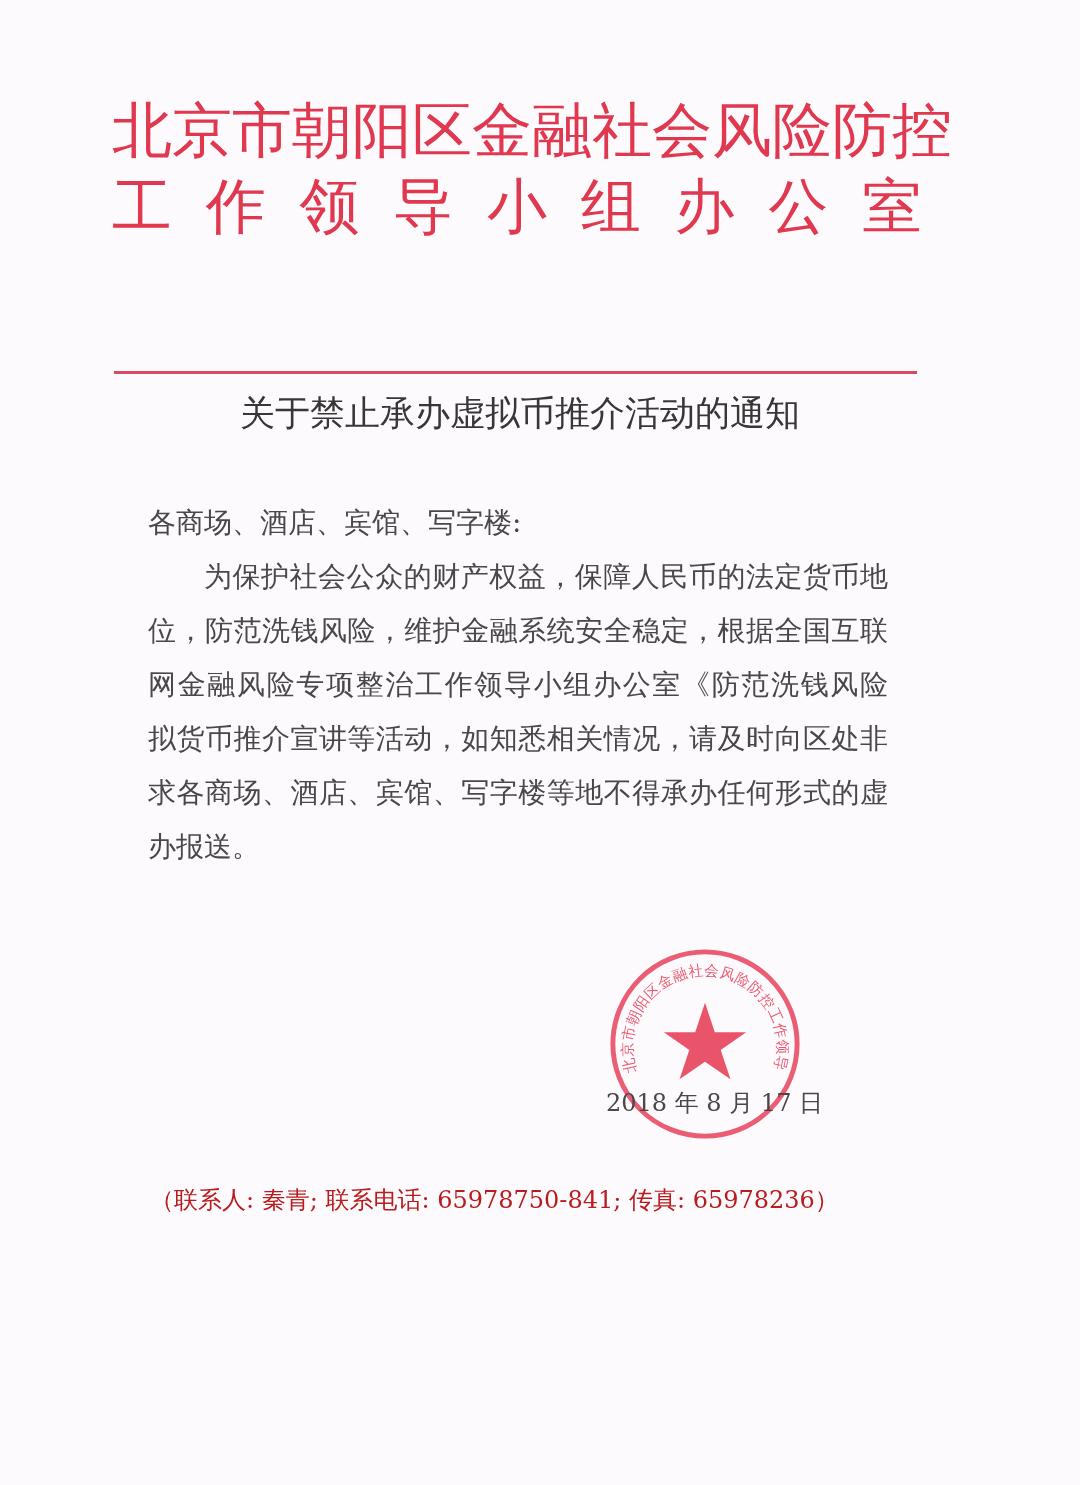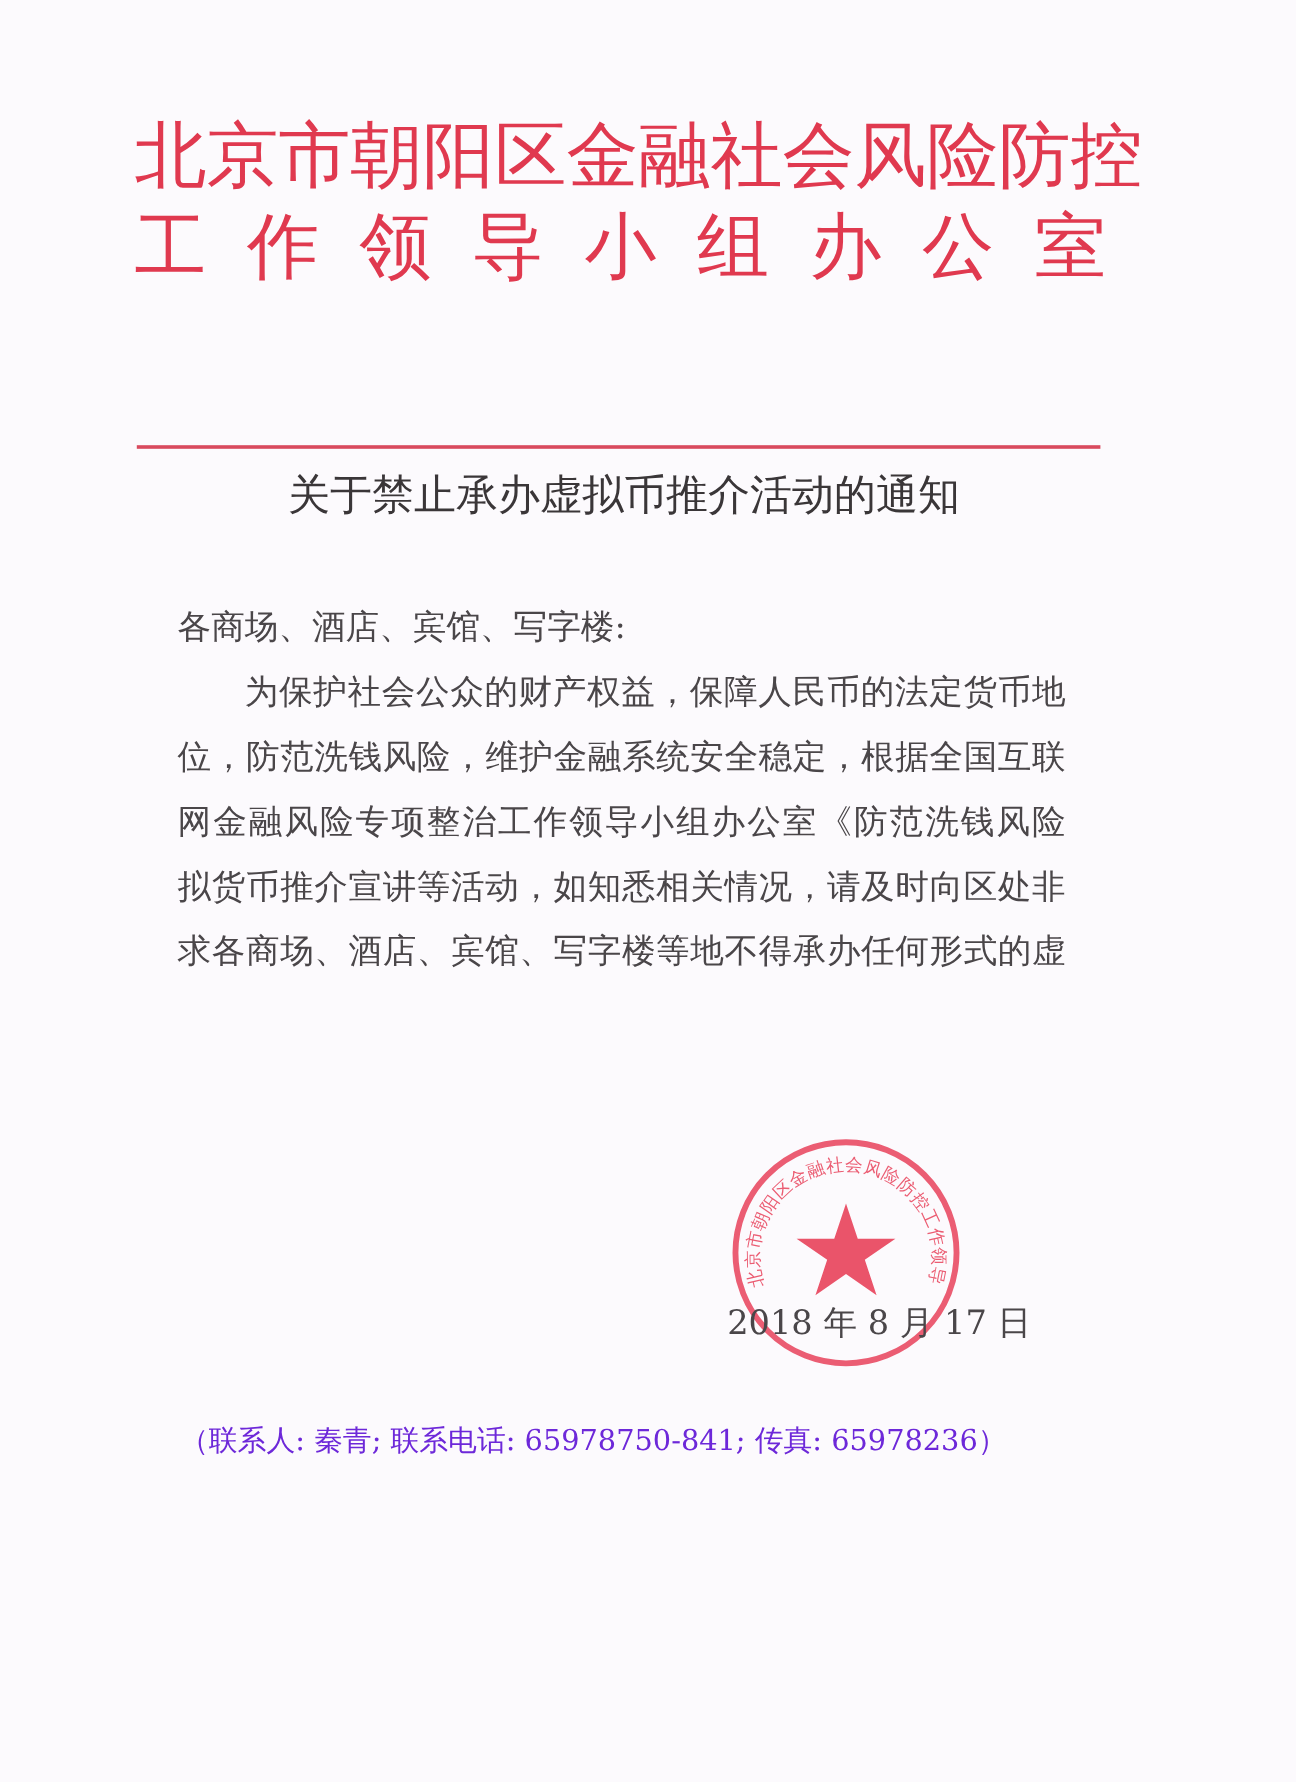--- a/index.html
+++ b/index.html
@@ -100,33 +100,33 @@
       left: 607px;
       top: 946px;
       width: 196px;
       height: 196px;
     }
     .date {
       position: absolute;
       left: 606px;
       top: 1078px;
       font-family: "DejaVu Serif", "Liberation Serif", serif;
-      font-size: 28px;
+      font-size: 24px;
       line-height: 50px;
       color: #4a4649;
       white-space: nowrap;
     }
     .contact {
       position: absolute;
       left: 150px;
       top: 1177px;
       font-family: "DejaVu Serif", "Liberation Serif", serif;
       font-size: 24px;
       line-height: 46px;
-      color: #6d28d9;
+      color: #b91c1c;
       white-space: nowrap;
     }
   </style>
 </head>
 <body>
 
 <div class="page">
 
   <div class="masthead line1">
     <span class="ch">北</span>
@@ -162,20 +162,21 @@
   <div class="doc-title">关于禁止承办虚拟币推介活动的通知</div>
 
   <div class="body-text salutation">各商场、酒店、宾馆、写字楼:</div>
 
   <div class="body-text para">
     <span class="line indent">为保护社会公众的财产权益，保障人民币的法定货币地</span>
     <span class="line">位，防范洗钱风险，维护金融系统安全稳定，根据全国互联</span>
     <span class="line">网金融风险专项整治工作领导小组办公室《防范洗钱风险</span>
     <span class="line">拟货币推介宣讲等活动，如知悉相关情况，请及时向区处非</span>
     <span class="line">求各商场、酒店、宾馆、写字楼等地不得承办任何形式的虚</span>
+    <span class="line last">办报送。</span>
   </div>
 
 
   <svg class="seal" viewBox="0 0 200 200" xmlns="http://www.w3.org/2000/svg">
     <defs>
       <path id="sealArc" d="M 30 128 A 74 74 0 1 1 170 128"></path>
     </defs>
     <circle cx="100" cy="100" r="94" fill="none" stroke="#e8415a" stroke-width="5" opacity="0.85"></circle>
     <text font-family="DejaVu Sans, sans-serif" font-size="15" fill="#e8415a" opacity="0.85" letter-spacing="0.5">
       <textPath href="#sealArc" startOffset="0">北京市朝阳区金融社会风险防控工作领导小组办公室</textPath>

